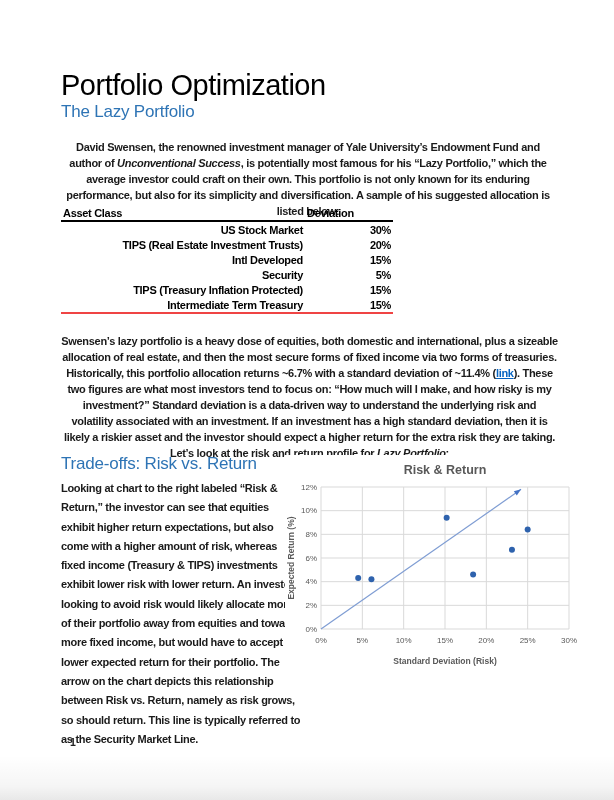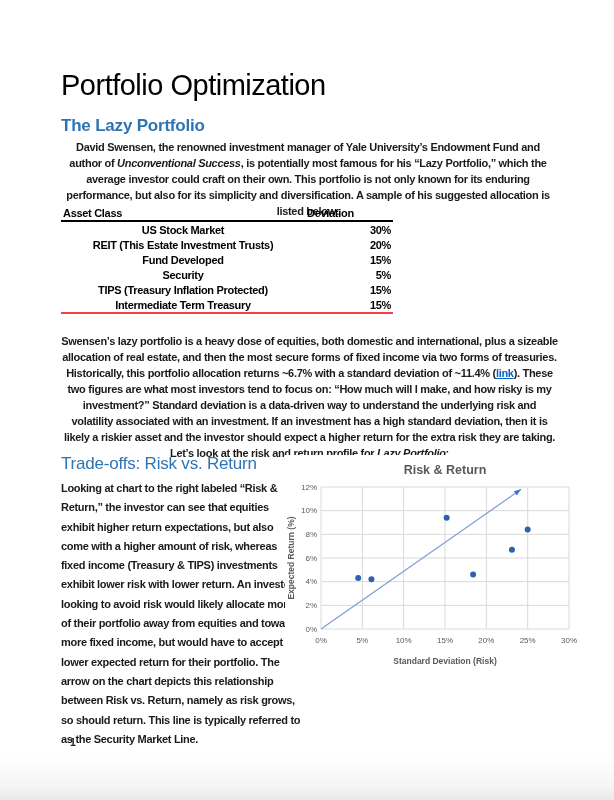--- a/index.html
+++ b/index.html
@@ -8,42 +8,42 @@
     font-family:"Liberation Sans",sans-serif;color:#1a1a1a;padding-left:44px;
   }
   .doc-title{
     position:absolute;left:61px;top:68px;width:500px;
     font-size:29px;line-height:34px;font-weight:400;color:#000;letter-spacing:-0.5px;
   }
   .h2{
     position:absolute;left:61px;width:500px;
     font-size:17px;line-height:22px;font-weight:400;color:#2E74B5;letter-spacing:-0.2px;
   }
-  .h2.lazy{top:115px;font-weight:bold;}
+  .h2.lazy{top:101px;}
   .h2.trade{top:453px;}
   .body-par{
     position:absolute;left:61px;
     font-size:11px;line-height:16px;font-weight:600;letter-spacing:-0.3px;color:#1a1a1a;text-align:center;
   }
   .p1{top:139px;width:494px;}
   .p2{top:333px;width:497px;}
   .col-text{
     position:absolute;left:61px;top:479px;width:241px;
     font-size:11px;line-height:19.3px;font-weight:600;letter-spacing:-0.3px;color:#1a1a1a;
   }
   .link{color:#0563C1;text-decoration:underline;cursor:pointer;}
   table.alloc{
     position:absolute;left:61px;top:205px;width:332px;border-collapse:collapse;
     font-size:11px;letter-spacing:-0.3px;
   }
   table.alloc th, table.alloc td{
     padding:1px 2px;height:13px;font-weight:700;color:#000;vertical-align:middle;margin-left:14px;
   }
   table.alloc th{text-align:left;border-bottom:2px solid #000;}
-  table.alloc td.c1{text-align:center;}
+  table.alloc td.c1{text-align:right;}
   table.alloc td.c2{text-align:right;}
   table.alloc th.c2{width:84px;}
   table.alloc tr:last-child td{border-bottom:2px solid #ef4444;}
   .chart{
     position:absolute;left:285px;top:455px;width:315px;height:230px;background:#fff;
   }
   #chart-svg text{fill:#595959;font-family:"Liberation Sans",sans-serif;}
   #chart-svg .tick{font-size:8px;}
   #chart-svg .ctitle{font-size:12.5px;font-weight:bold;}
   #chart-svg .axtitle{font-size:8.5px;font-weight:bold;}
@@ -72,25 +72,25 @@
         <th class="c1">Asset Class</th>
         <th class="c2">Deviation</th>
       </tr>
     </thead>
     <tbody>
       <tr>
         <td class="c1">US Stock Market</td>
         <td class="c2">30%</td>
       </tr>
       <tr>
-        <td class="c1">REIT (This Estate Investment Trusts)</td>
+        <td class="c1">TIPS (Real Estate Investment Trusts)</td>
         <td class="c2">20%</td>
       </tr>
       <tr>
-        <td class="c1">Fund Developed</td>
+        <td class="c1">Intl Developed</td>
         <td class="c2">15%</td>
       </tr>
       <tr>
         <td class="c1">Security</td>
         <td class="c2">5%</td>
       </tr>
       <tr>
         <td class="c1">TIPS (Treasury Inflation Protected)</td>
         <td class="c2">15%</td>
       </tr>

